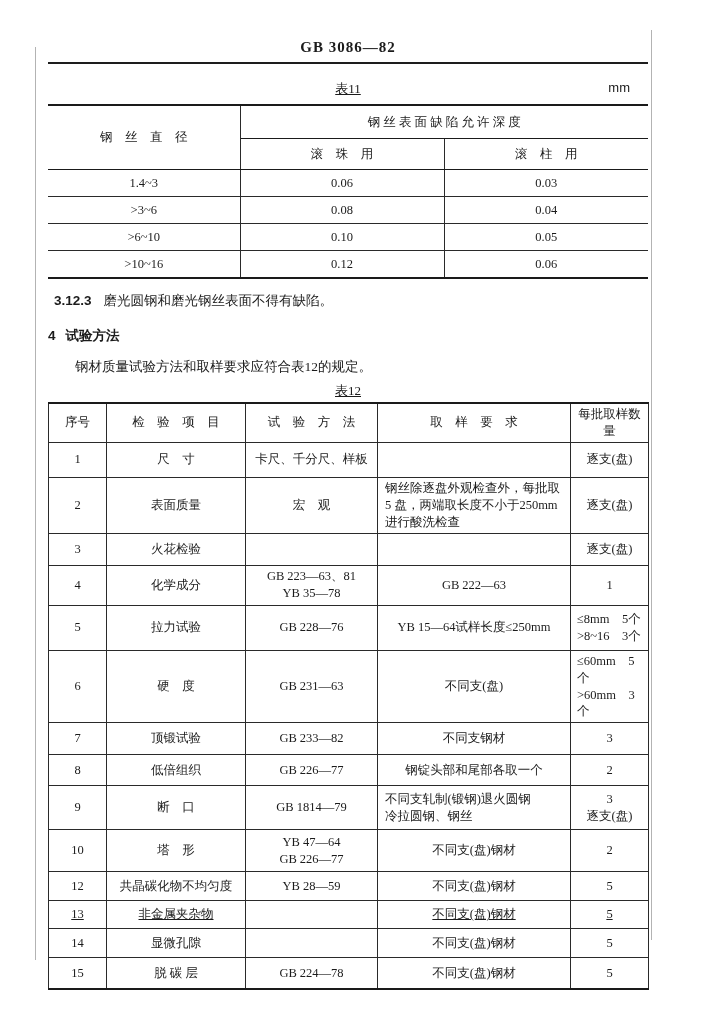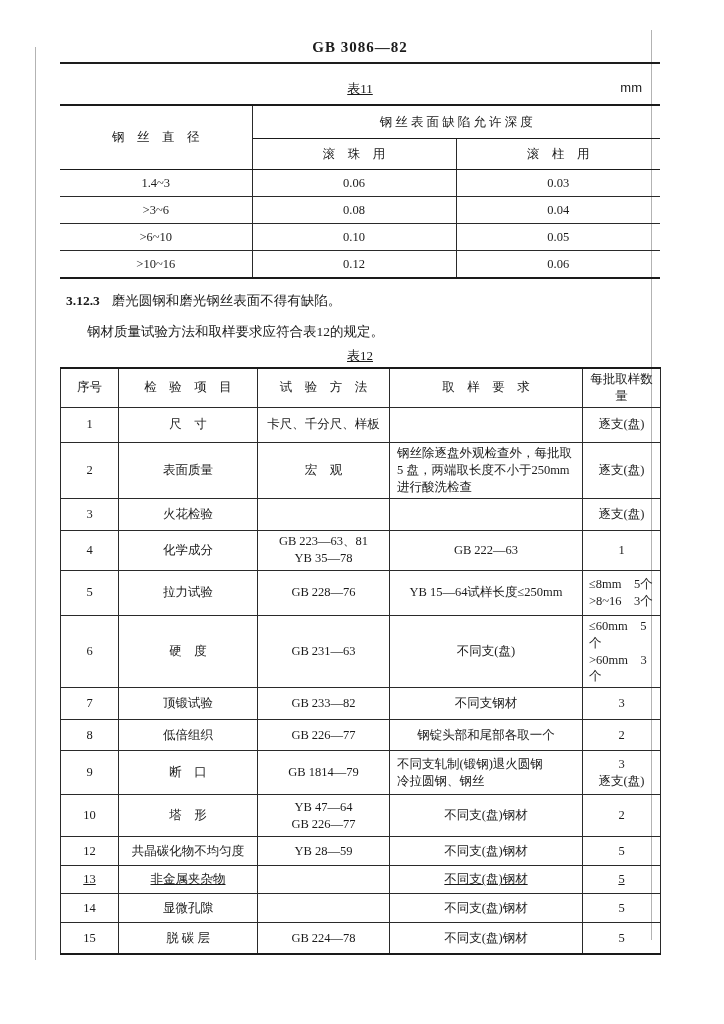--- a/index.html
+++ b/index.html
@@ -9,21 +9,21 @@
     height: 1024px;
     background: #ffffff;
     font-family: "Liberation Serif", "DejaVu Serif", serif;
     color: #1b1b1b;
     overflow: hidden;
   }
   .scan-edge { position: absolute; width: 1px; background: #b3b3b3; }
   .scan-edge-left  { left: 35px;  top: 47px; height: 913px; }
   .scan-edge-right { left: 651px; top: 30px; height: 910px; }
 
-  .content { position: absolute; left: 60px; top: 0; width: 600px; }
+  .content { position: absolute; left: 48px; top: 0; width: 600px; }
 
   .doc-number {
     margin-top: 38px;
     text-align: center;
     font-weight: bold;
     font-size: 15px;
     letter-spacing: 1px;
     line-height: 18px;
   }
   .head-rule { border-top: 2px solid #1d1d1d; margin-top: 6px; }
@@ -57,21 +57,21 @@
   .t11 .t11-c1 { border-right: 1px solid #2a2a2a; height: 56px; }
   .t11 .t11-span { height: 28px; }
   .t11 .t11-sub { height: 26px; }
   .t11 .t11-sub + .t11-sub { border-left: 1px solid #2a2a2a; }
   .t11 tbody td { border-bottom: 1px solid #2a2a2a; height: 22px; }
   .t11 tbody tr:last-child td { border-bottom: none; }
   .t11 tbody td + td { border-left: 1px solid #2a2a2a; }
 
   
   .clause { margin: 13px 0 0 6px; font-size: 13.5px; }
-  .clause-num { font-weight: bold; margin-right: 12px; font-family: Liberation Serif, serif; text-align: center; }
+  .clause-num { font-weight: bold; margin-right: 12px; font-family: Liberation Sans, sans-serif; text-align: center; }
   .section-head { margin: 17px 0 0 0; font-size: 13.5px; font-weight: bold; }
   .section-head .clause-num { margin-right: 10px; }
   .body-para { margin: 13px 0 0 0; text-indent: 2em; font-size: 13.5px; }
 
   
   .t12 {
     margin-top: 4px;
     border-top: 2px solid #1a1a1a;
     border-bottom: 2.5px solid #1a1a1a;
     border-left: 1px solid #555;
@@ -140,20 +140,23 @@
             <td>0.12</td>
             <td>0.06</td>
           </tr>
         </tbody>
     </table>
 
     <p class="clause">
       <span class="clause-num">3.12.3</span><span>磨光圆钢和磨光钢丝表面不得有缺陷。</span>
     </p>
 
+    <p class="section-head">
+      <span class="clause-num">4</span><span>试验方法</span>
+    </p>
 
     <p class="body-para">钢材质量试验方法和取样要求应符合表12的规定。</p>
 
     <div class="caption-row caption-center">
       <span class="caption">表12</span>
     </div>
 
     <table class="t12">
       <colgroup>
           <col class="c-no">

